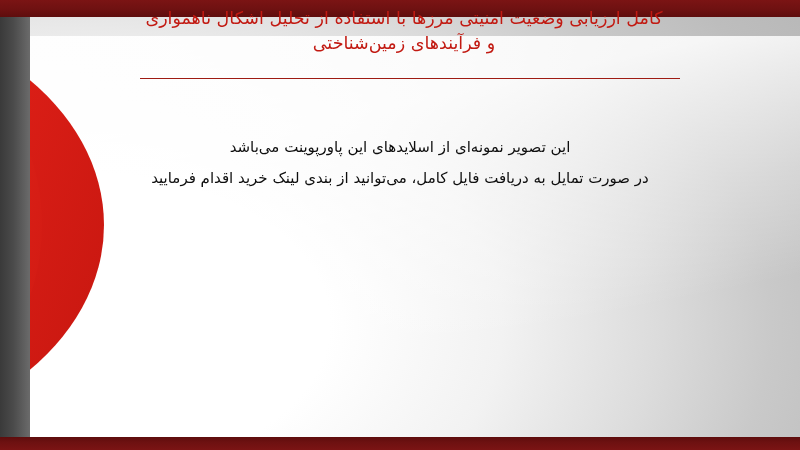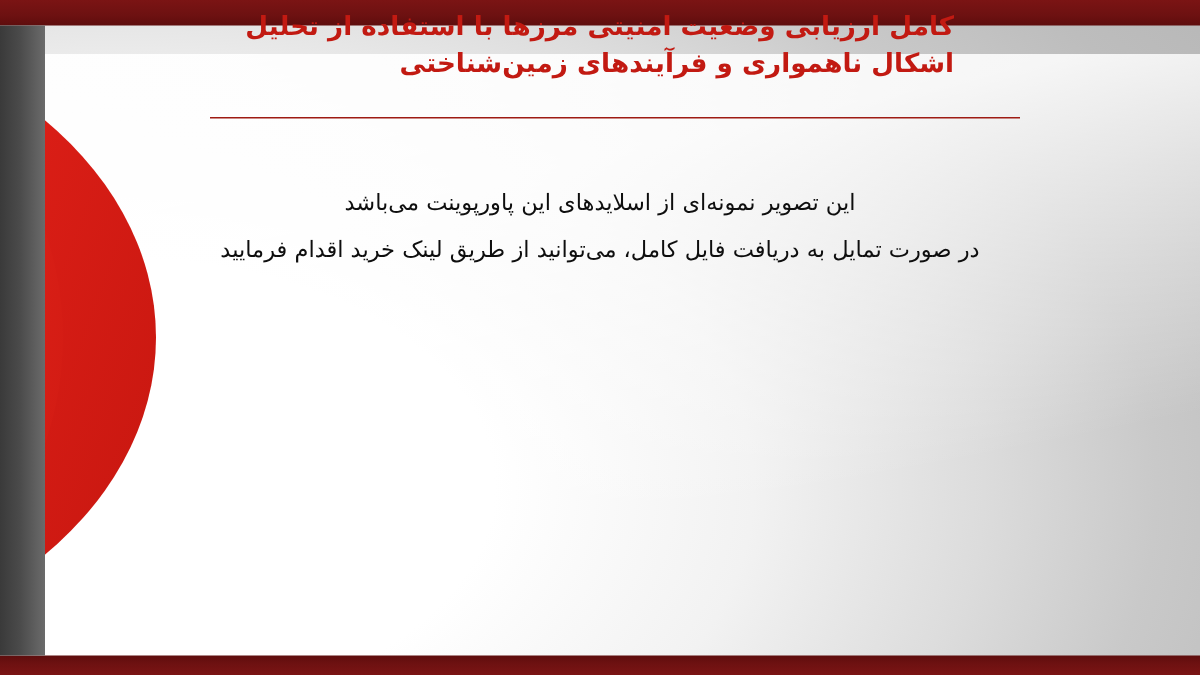--- a/index.html
+++ b/index.html
@@ -87,45 +87,46 @@
     left: 0;
     top: 17px;
     width: 30px;
     height: 420px;
     background: linear-gradient(90deg, #3a3a3a 0%, #4b4b4b 45%, #6b6b6b 100%);
   }
 
   
   .title {
     position: absolute;
-    right: 164px;
+    right: 136px;
     top: 6px;
     width: 520px;
+    text-align: center;
     color: #c21a12;
     font-size: 17.5px;
     line-height: 1.45;
-    font-weight: bold;
+    font-weight: normal;
     letter-spacing: 0;
     direction: rtl;
   }
 
   .title-rule {
     position: absolute;
     left: 140px;
     top: 78px;
     width: 540px;
     height: 0;
     border-top: 1.3px solid #9e1b13;
   }
 
   
   .body-text {
     position: absolute;
     right: 120px;
-    top: 120px;
+    top: 132px;
     width: 560px;
     text-align: center;
     direction: rtl;
     color: #0e0e0e;
     font-size: 15px;
     line-height: 2.05;
   }
   .body-text .line {
     display: block;
     white-space: nowrap;
@@ -149,16 +150,16 @@
   <div class="title">
     <span class="line">کامل ارزیابی وضعیت امنیتی مرزها با استفاده از</span>
     <span class="line">تحلیل اشکال ناهمواری و فرآیندهای</span>
     <span class="line">زمین‌شناختی</span>
   </div>
 
   <div class="title-rule"></div>
 
   <div class="body-text">
     <span class="line">این تصویر نمونه‌ای از اسلایدهای این پاورپوینت می‌باشد</span>
-    <span class="line">در صورت تمایل به دریافت فایل کامل، می‌توانید از طریق لینک خرید اقدام فرمایید</span>
+    <span class="line">در صورت تمایل به دریافت فایل کامل، می‌توانید از بندی لینک خرید اقدام فرمایید</span>
   </div>
 
 </div>
 
 </body></html>

